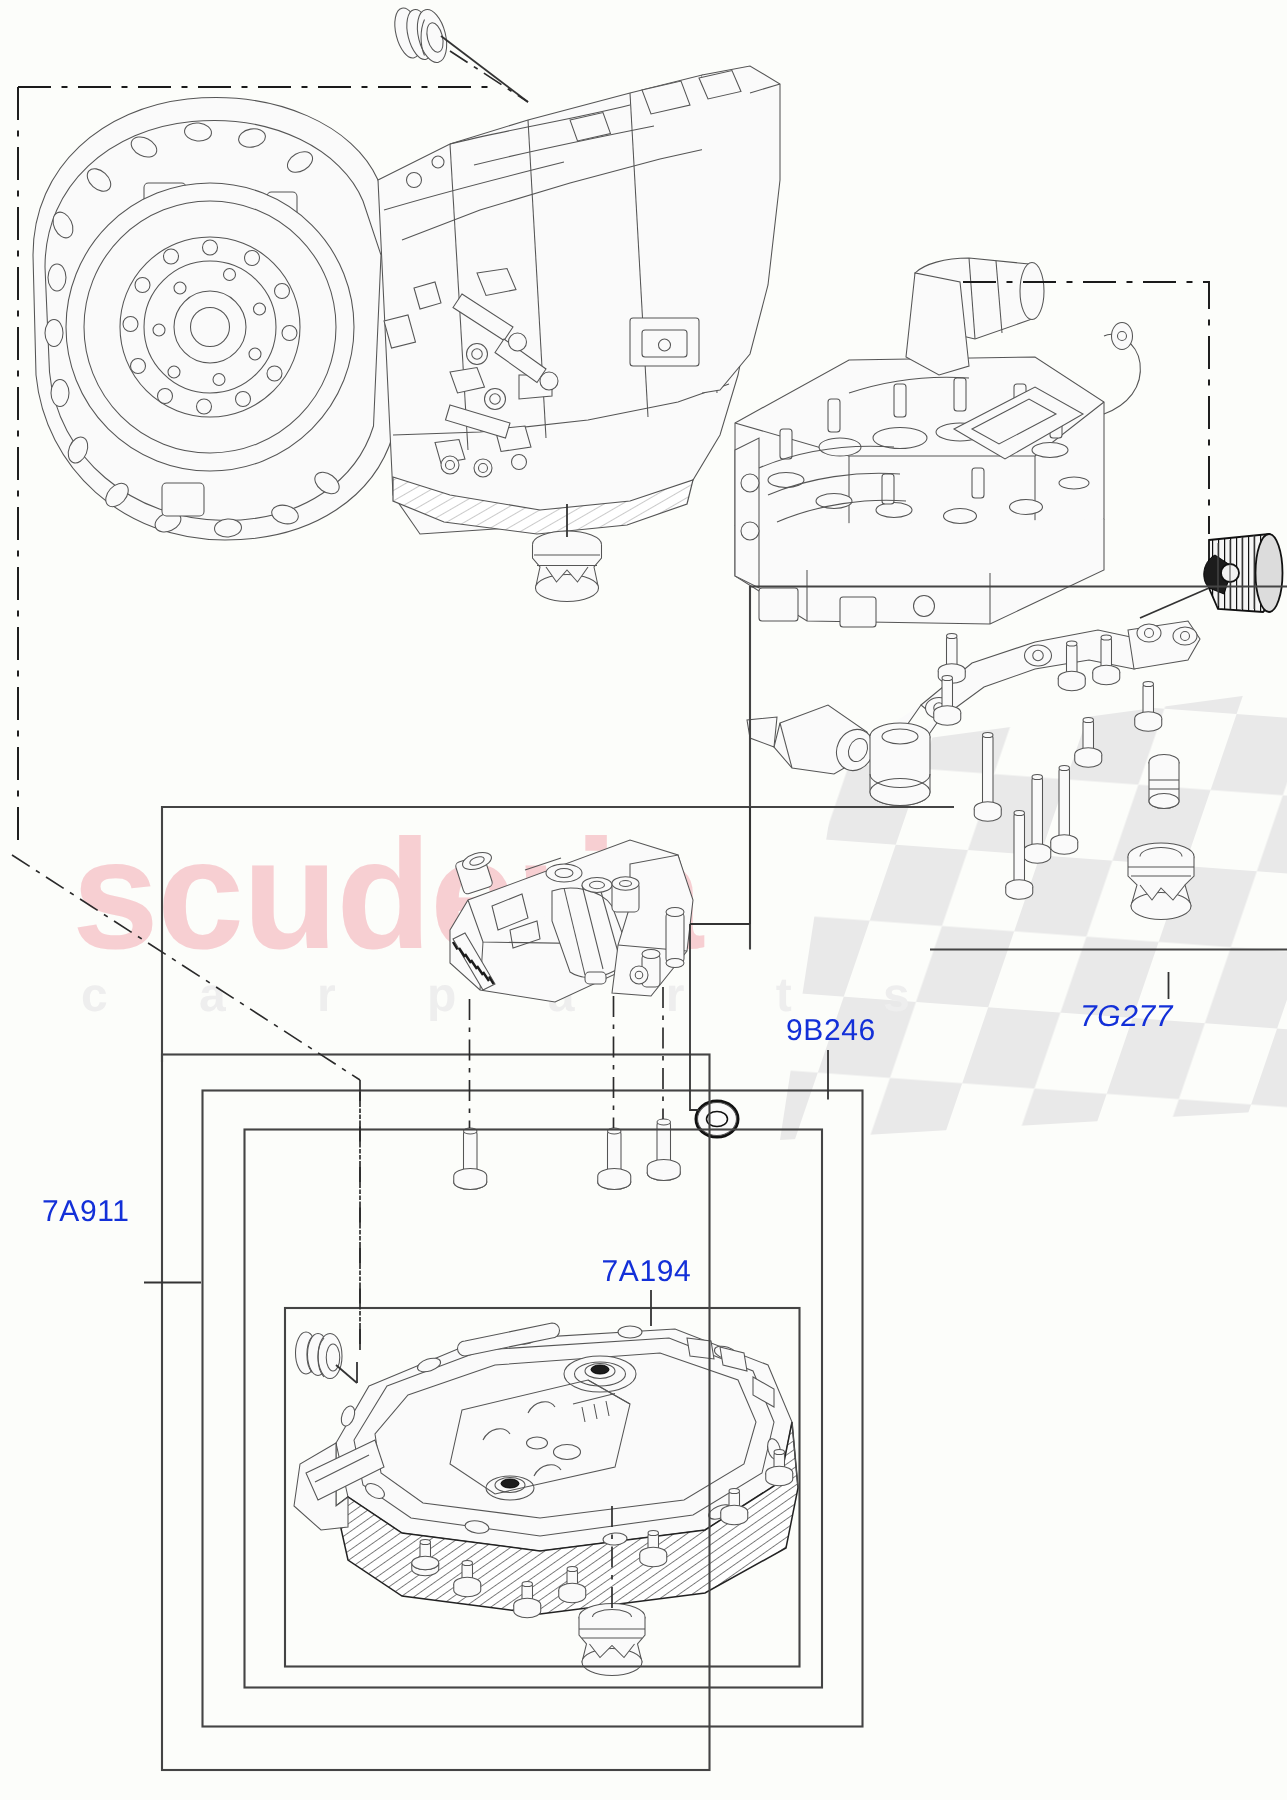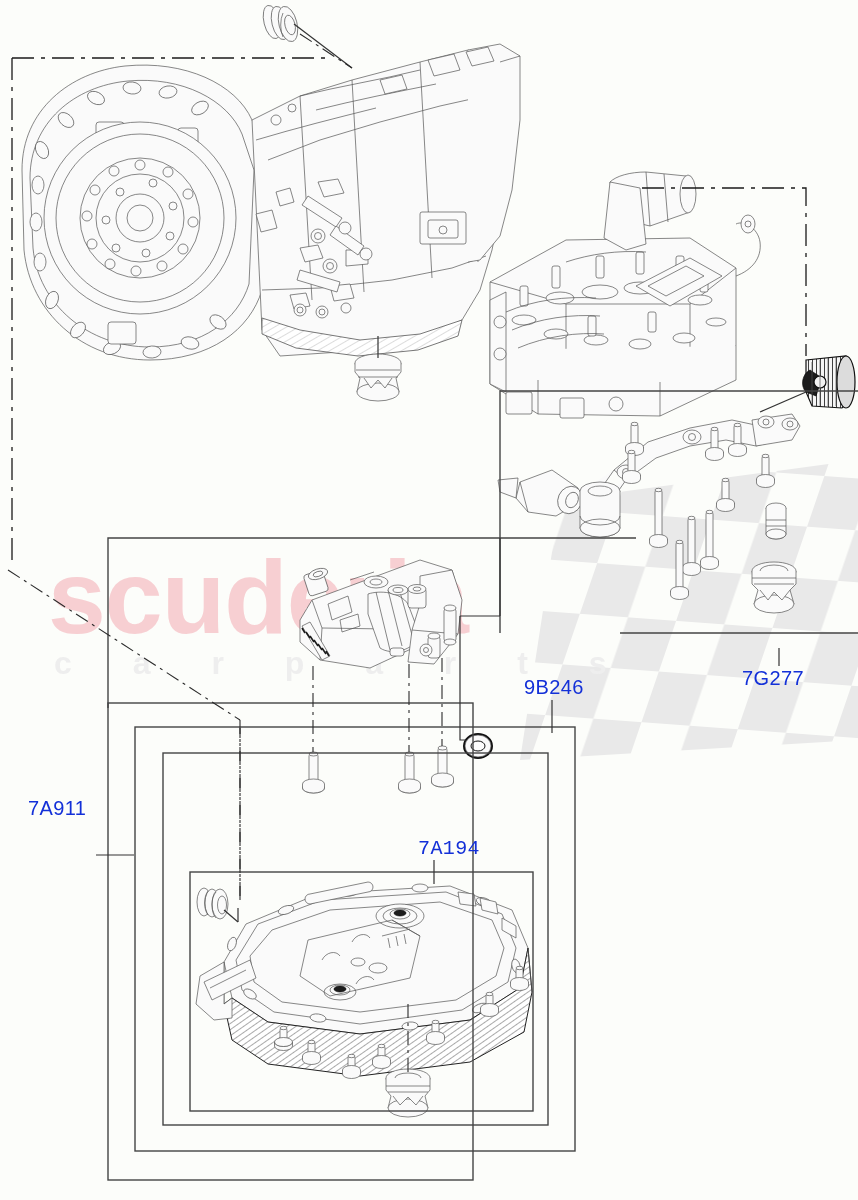--- a/index.html
+++ b/index.html
@@ -42,22 +42,22 @@
     position:absolute;
     color:#1330d8;
     font-size:20px;
     font-family:"Liberation Sans", sans-serif;
     letter-spacing:0.4px;
     white-space:nowrap;
     z-index:6;
   }
   #lbl-7A911{left:28px; top:797px;}
   #lbl-9B246{left:524px; top:676px;}
-  #lbl-7G277{left:742px; top:667px;}
-  #lbl-7A194{left:418px; top:837px;font-family:Liberation Mono, monospace;}
+  #lbl-7G277{left:720px; top:667px;font-style:italic;}
+  #lbl-7A194{left:401px; top:837px;}
 </style>
 </head>
 <body>
 
 <div id="page">
 
   <svg class="layer" viewBox="0 0 858 1200" width="858" height="1200" style="z-index:0;">
     <defs>
       <pattern id="checker" width="100" height="100" patternUnits="userSpaceOnUse" patternTransform="skewX(-24) skewY(10) rotate(-6)">
         <rect x="0" y="0" width="50" height="50" fill="#e9e9e9"></rect>

